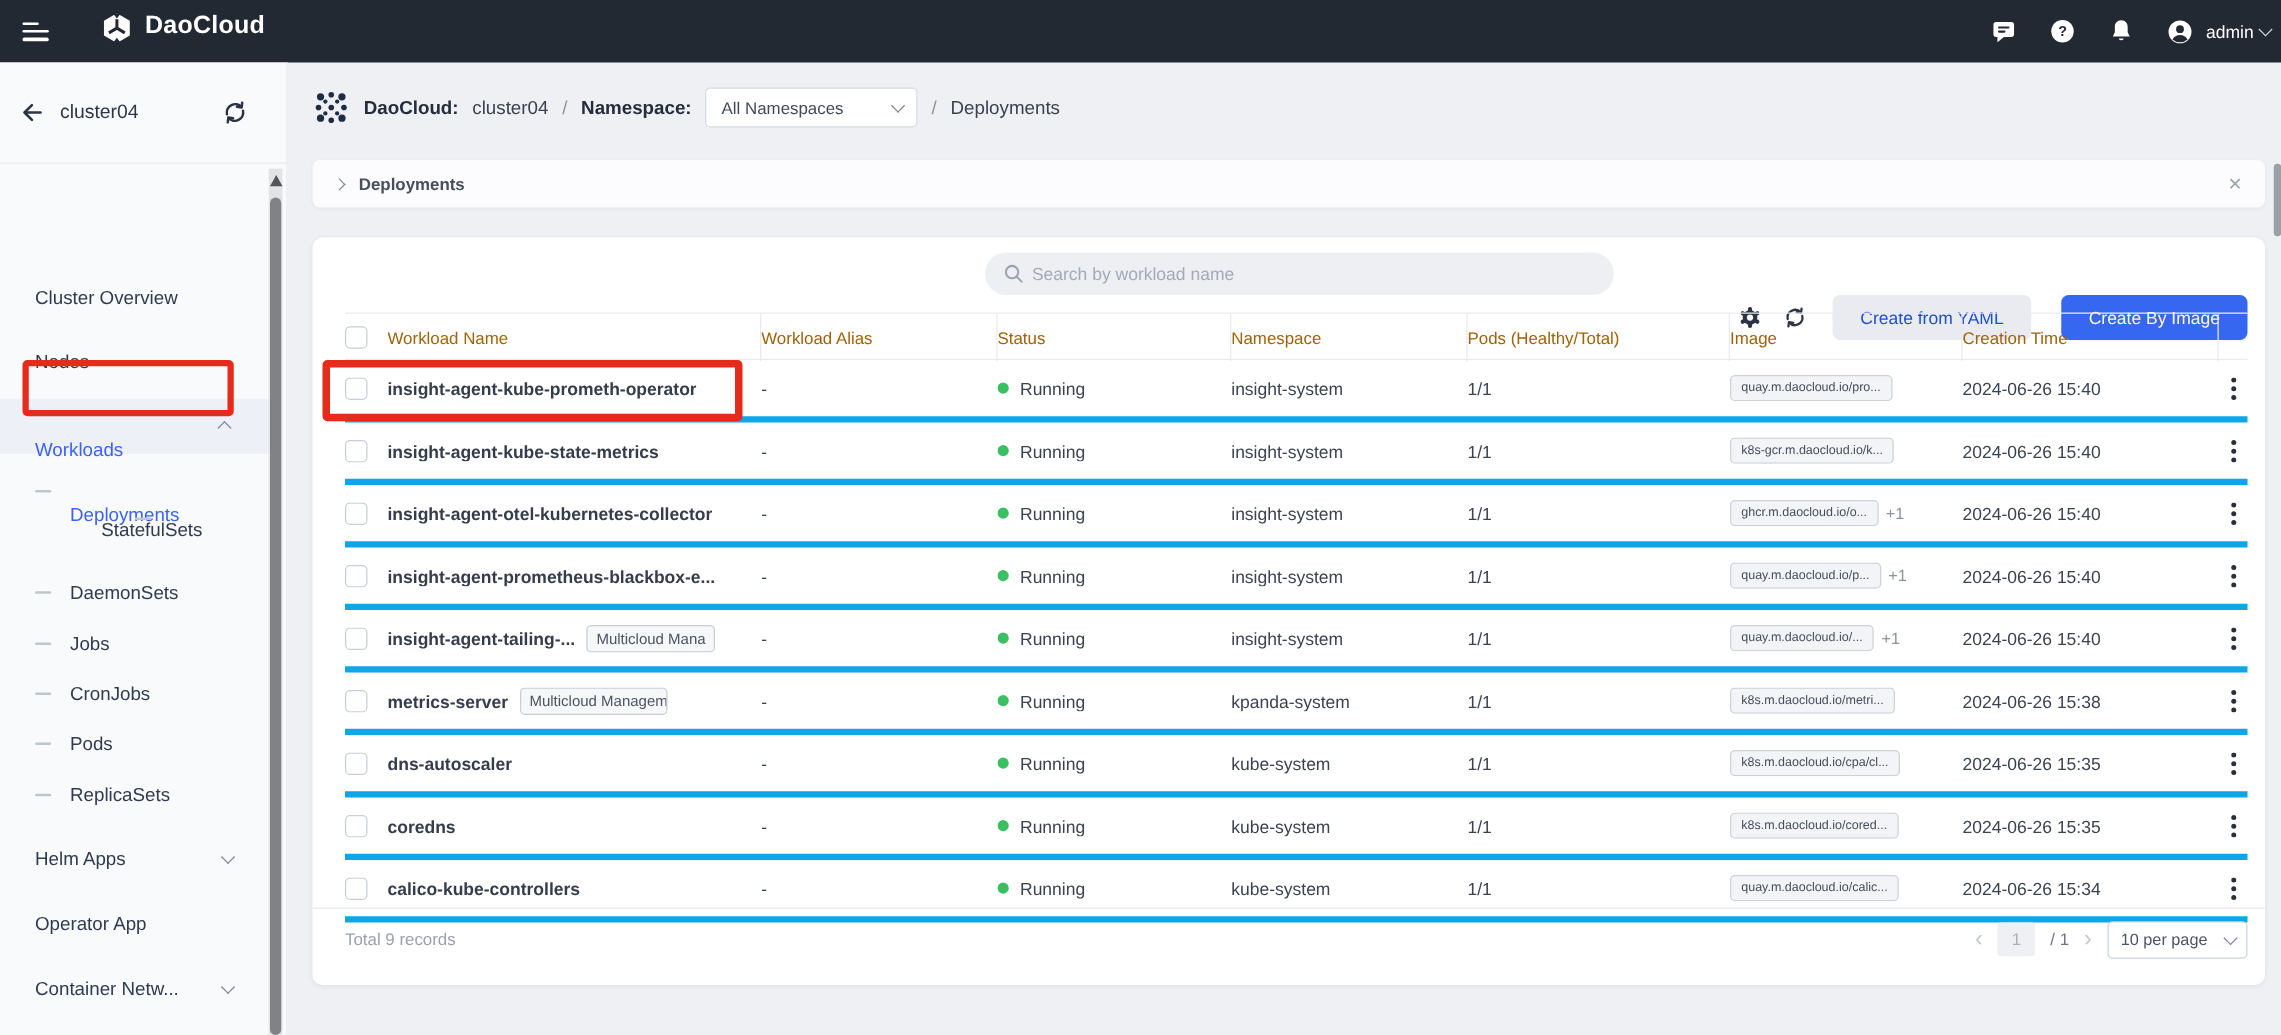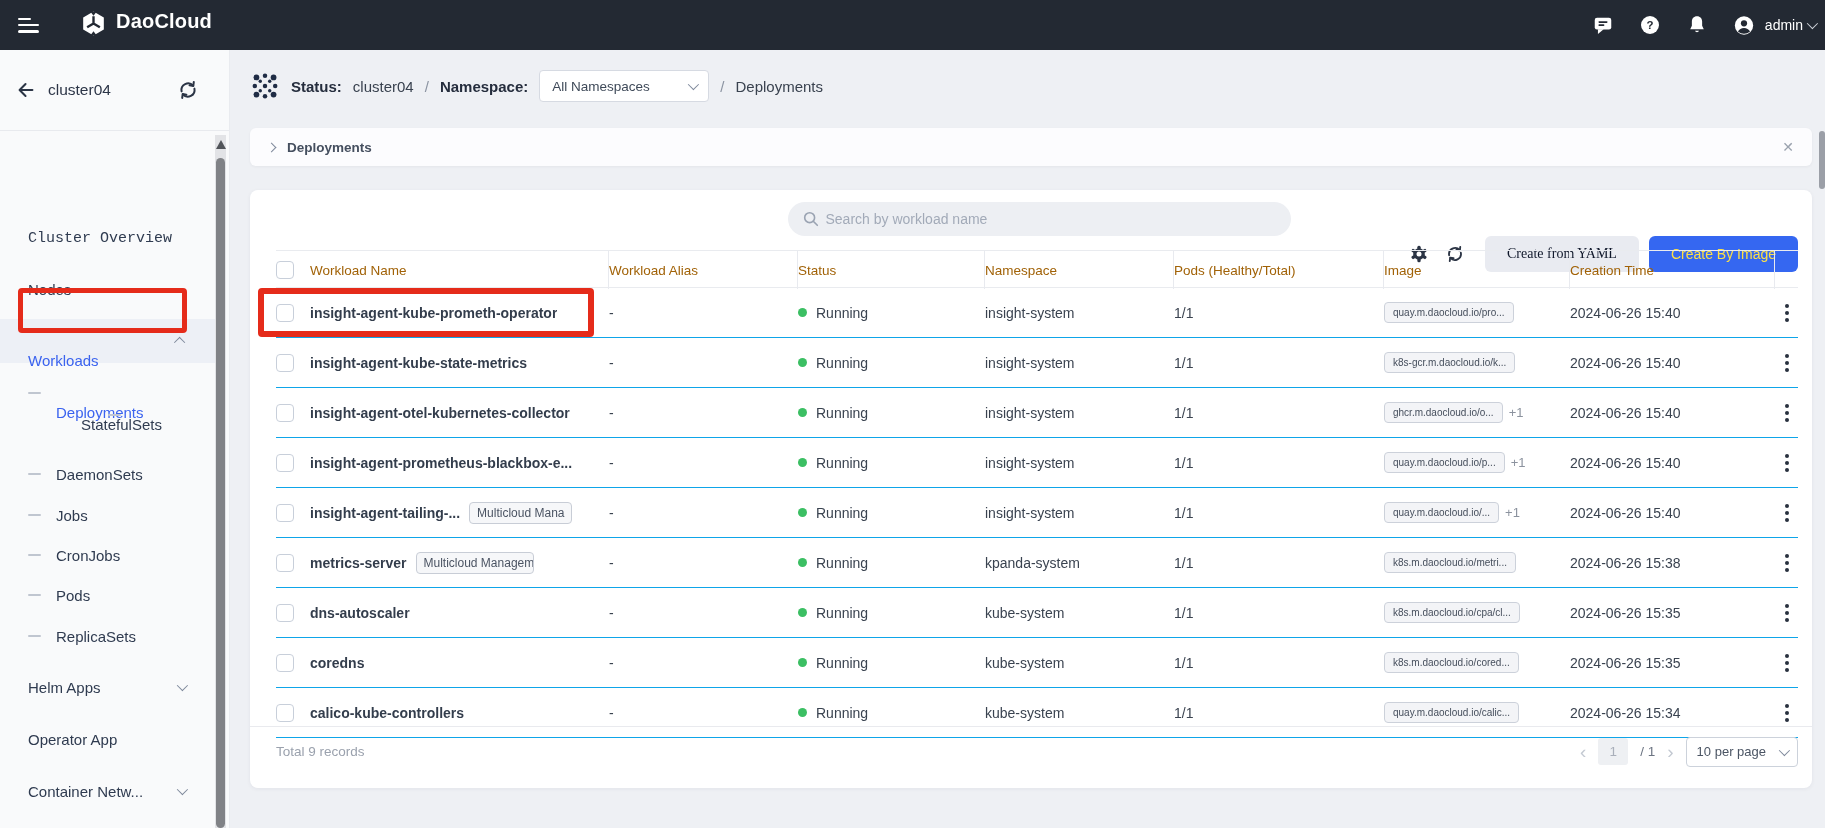--- a/index.html
+++ b/index.html
@@ -62,30 +62,30 @@
   .toolbar { position:absolute; left:30px; right:14px; top:12px; height:36px; display:flex; align-items:center;flex-direction:column; }
   .search-wrap { position:relative; width:503px; height:34px; }
   .search-wrap svg { position:absolute; left:14px; top:8px; }
   .search-input { width:503px; height:34px; border:none; outline:none; background:#edeff3; border-radius:17px; padding:0 16px 0 38px; font-size:14px; color:#3c4553; font-family:inherit; }
   .search-input::placeholder { color:#a2aab8; }
   .toolbar-right { margin-left:auto; display:flex; align-items:center; }
   .tool-icon { width:20px; height:20px; cursor:pointer; }
   .gear-i { margin-right:16px; }
   .refresh-i { margin-right:20px; }
   .btn { height:36px; border-radius:6px; display:flex; align-items:center; justify-content:center; font-size:14px; cursor:pointer; padding:0 22px; white-space:nowrap; }
-  .btn-gray { background:#e9ebf1; color:#0f172a; margin-right:10px;font-family:Liberation Serif, serif; }
-  .btn-blue { background:#3567f1; color:#fde047; }
+  .btn-gray { background:#e9ebf1; color:#1d4ed8; margin-right:10px; }
+  .btn-blue { background:#3567f1; color:#fef9c3;margin-left:14px; }
 
   
   .trow { display:grid; grid-template-columns:34px 299px 189px 187px 189px 210px 186px 205px 1fr; align-items:center; }
   .thead { position:absolute; left:26px; right:14px; top:60px; height:38px; border-top:1px solid #e9ebef; border-bottom:1px solid #e9ebef; }
   .hcell { font-size:13.5px; color:#a16207; height:38px; display:flex; align-items:center; overflow:hidden; white-space:nowrap; }
   .hcell.hb { border-right:1px solid #e8eaef; }
   .tbody { position:absolute; left:26px; right:14px; top:98px; }
-  .brow { height:50px; border-bottom:1px solid #0ea5e9; }
+  .brow { height:50px; border-bottom:5px solid #0ea5e9; }
   .cell { font-size:14px; color:#3a4350; overflow:hidden; white-space:nowrap; display:flex; align-items:center; padding-right:10px; }
   .checkbox { width:18px; height:18px; border:1.6px solid #c8cfda; border-radius:4px; background:#fff; cursor:pointer; flex:0 0 auto; }
   .wname { font-weight:700; color:#333d4c; overflow:hidden; text-overflow:clip; }
   .tagchip { margin-left:9px; font-size:12px; color:#4b5463; background:#f6f7f9; border:1px solid #c8cdd6; border-radius:4px; padding:3px 7px; white-space:nowrap; overflow:hidden; max-width:118px; flex:0 0 auto; }
   .dot { width:9px; height:9px; border-radius:50%; background:#3bbf63; margin-right:9px; flex:0 0 auto; }
   .imgchip { font-size:10px; color:#454e5c; background:#f3f4f7; border:1px solid #ccd1da; border-radius:4px; padding:4px 8px; max-width:152px; overflow:hidden; white-space:nowrap; }
   .imgextra { margin-left:6px; font-size:13px; color:#8b929e; }
   .kebab { display:flex; flex-direction:column; align-items:center; gap:3px; cursor:pointer; width:23px; }
   .kebab i { width:4px; height:4px; border-radius:50%; background:#28303e; }
 
@@ -171,21 +171,21 @@
     <span class="side-refresh">
       <svg width="22" height="22" viewBox="0 0 24 24" fill="none" stroke="#2b3445" stroke-width="2.2" stroke-linecap="round" stroke-linejoin="round">
           <path d="M5 13.5 A 7.3 7.3 0 0 1 17.6 7.2"></path>
           <path d="M19 10.5 A 7.3 7.3 0 0 1 6.4 16.8"></path>
           <path d="M18.3 3.4 L17.8 7.6 L13.7 6.9"></path>
           <path d="M5.7 20.6 L6.2 16.4 L10.3 17.1"></path>
         </svg>
     </span>
   </div>
   <nav class="side-nav" id="side-nav">
-      <div class="nav-item" style="top: 87px; font-family: Liberation Mono, monospace;">
+      <div class="nav-item" style="top: 87px;">
         <span class="nav-label">Cluster Overview</span>
       </div>
       <div class="nav-item" style="top: 138px;">
         <span class="nav-label">Nodes</span>
       </div>
       <div class="nav-item active" style="top: 188px;">
         <span class="nav-label">Workloads</span>
         <span class="caret up"></span>
       </div>
       <div class="nav-item child sel" style="top: 242px;">
@@ -245,21 +245,21 @@
         <circle cx="4.5" cy="14" r="2.1"></circle>
         <circle cx="14" cy="14" r="2.1"></circle>
         <circle cx="23.5" cy="14" r="2.1"></circle>
         <circle cx="14" cy="23.5" r="2.1"></circle>
       <circle cx="9.6" cy="9.6" r="1.6"></circle>
         <circle cx="18.4" cy="9.6" r="1.6"></circle>
         <circle cx="9.6" cy="18.4" r="1.6"></circle>
         <circle cx="18.4" cy="18.4" r="1.6"></circle>
     </svg>
   </span>
-  <span class="bc-bold">Status:</span>
+  <span class="bc-bold">DaoCloud:</span>
   <span>cluster04</span>
   <span class="bc-sep">/</span>
   <span class="bc-bold">Namespace:</span>
   <span class="bc-select">
     <span>All Namespaces</span>
     <span class="caret down"></span>
   </span>
   <span class="bc-sep">/</span>
   <span>Deployments</span>
 </div>

